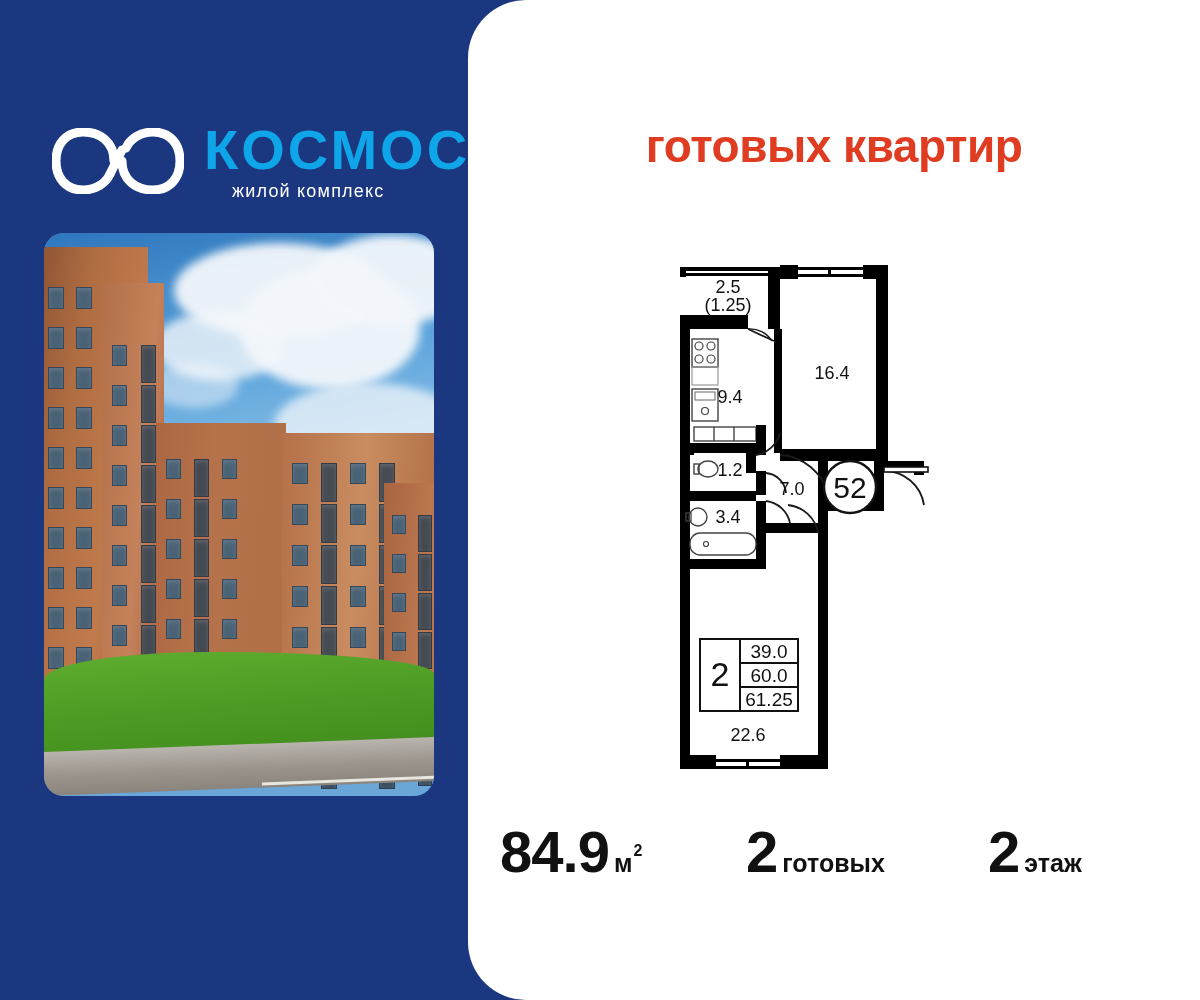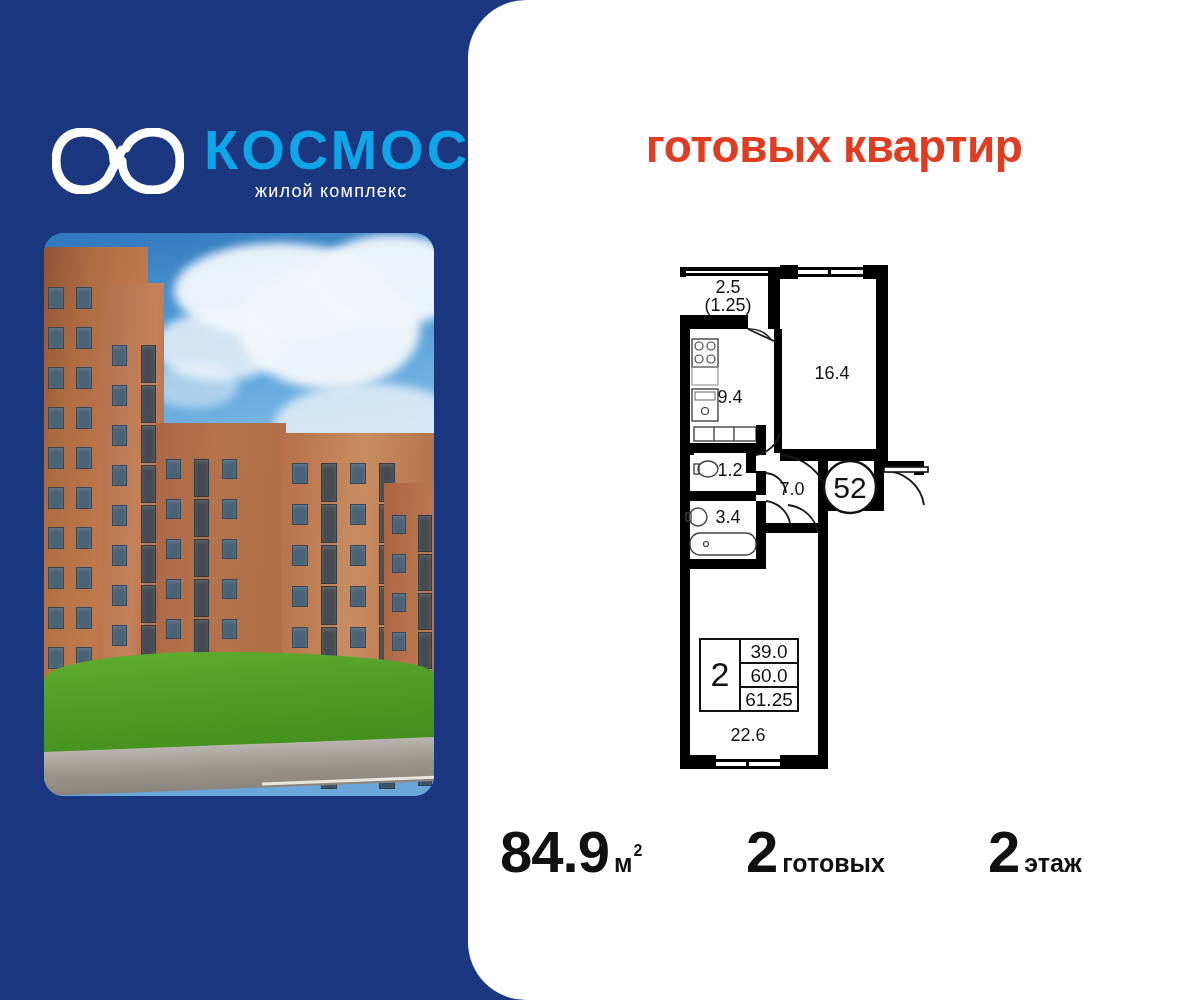--- a/index.html
+++ b/index.html
@@ -20,21 +20,21 @@
   
   #brand { position:absolute; left:52px; top:124px; width:400px; height:90px; }
   #logo-mark { position:absolute; left:0; top:4px; width:132px; height:66px; }
   #brand-text { position:absolute; left:152px; top:0px; }
   #brand-name {
     font-size:56px; font-weight:bold; color:#0ea5e9;
     letter-spacing:3px; line-height:52px;
   }
   #brand-sub {
     font-size:18px; color:#ffffff; letter-spacing:1.2px;
-    line-height:22px; margin-top:4px; margin-left:51px;
+    line-height:22px; margin-top:4px; margin-left:28px;
   }
 
   
   #photo-frame {
     position:absolute; left:44px; top:233px; width:390px; height:563px;
     border-radius:20px; overflow:hidden; background:#6aa6d8;
   }
   #sky {
     position:absolute; left:0; top:0; width:100%; height:70%;
     background:linear-gradient(170deg,#2f77bd 0%,#5ba3db 35%,#8cc2e8 62%,#b6d8ef 100%);

